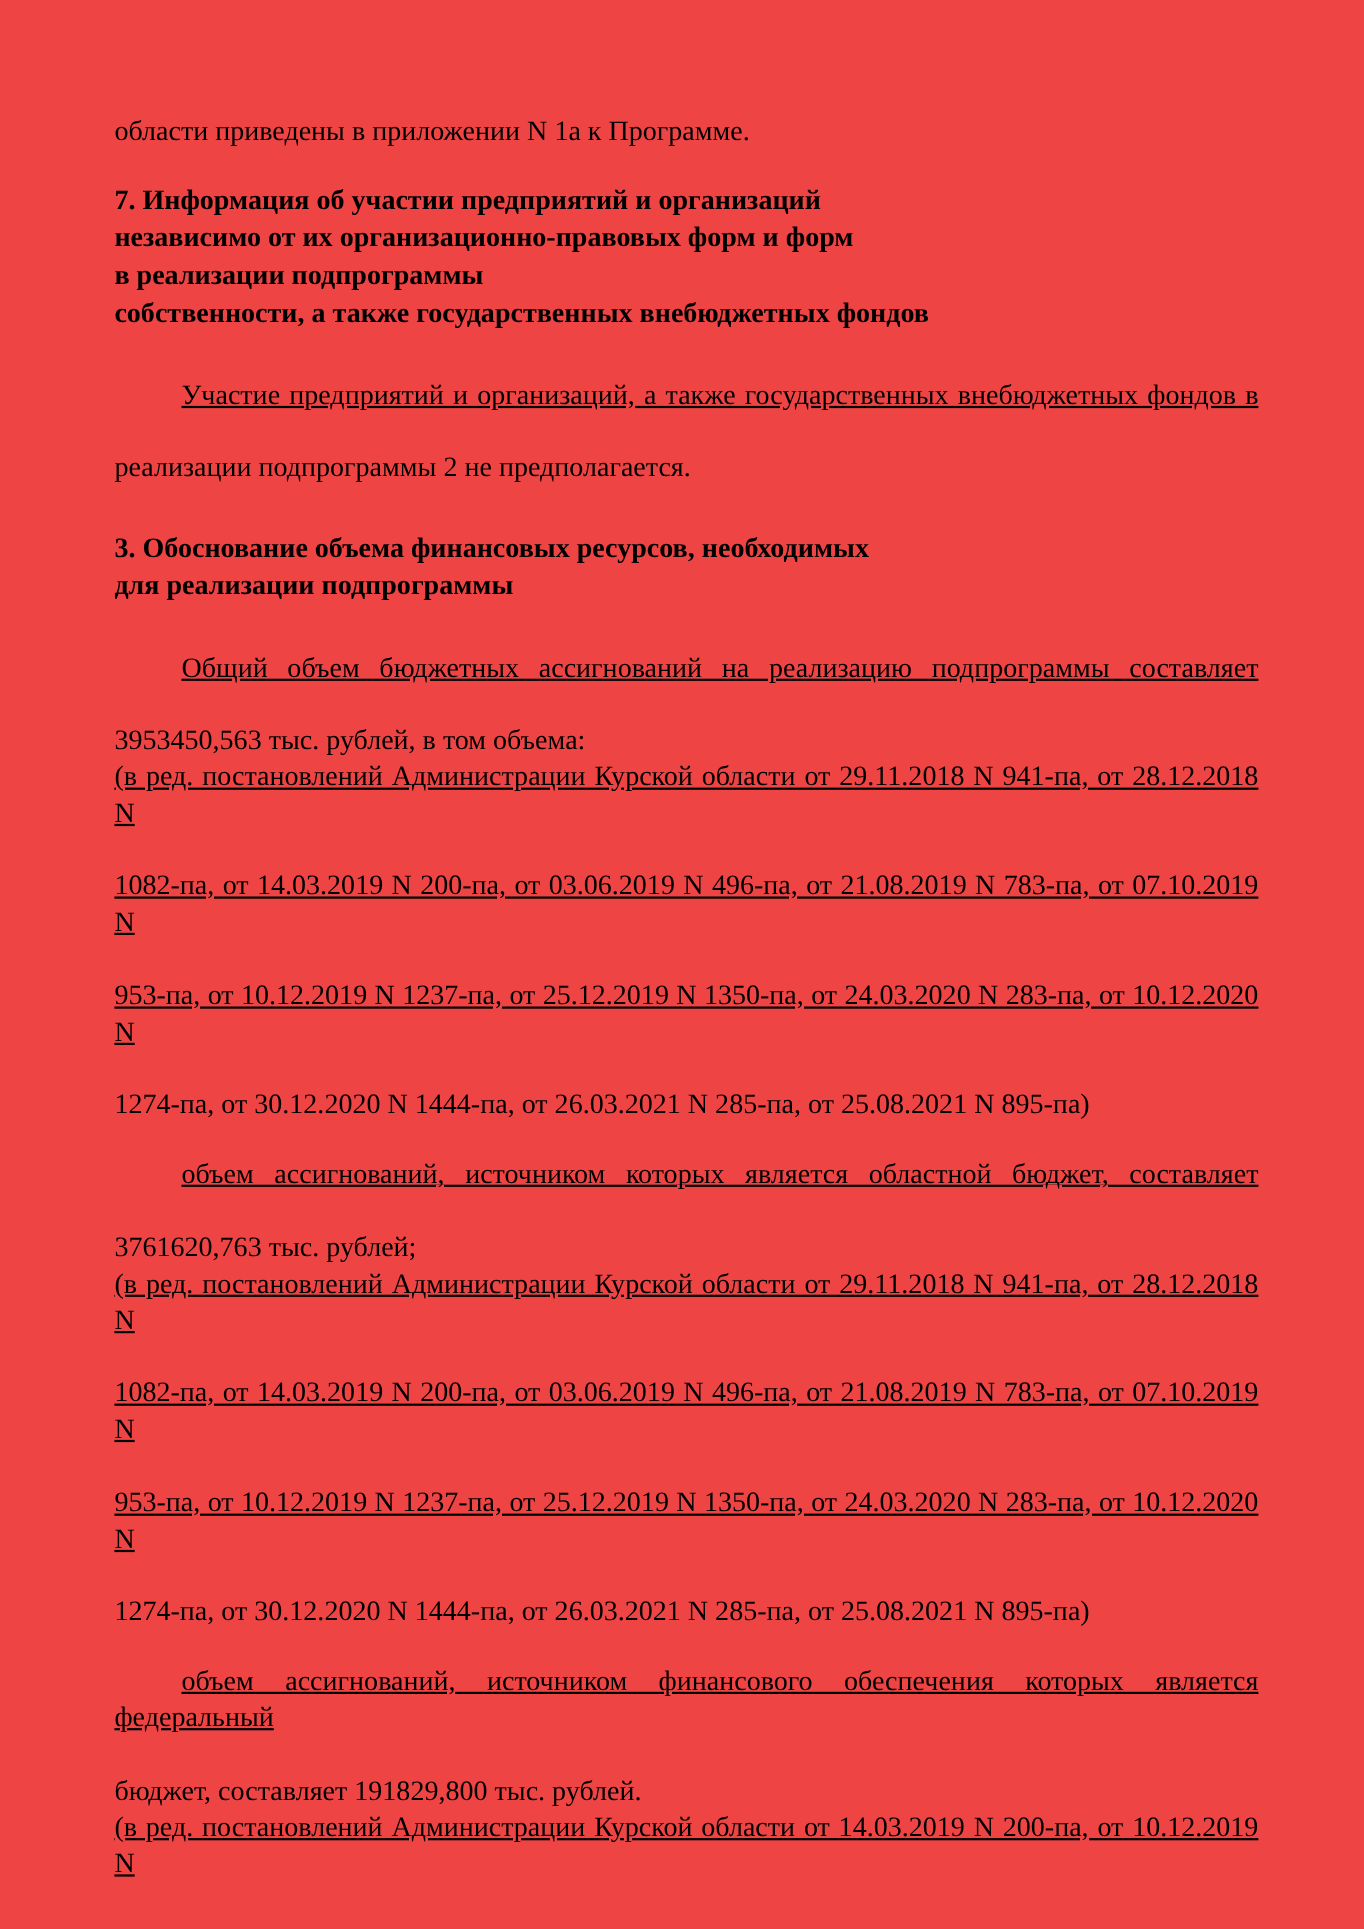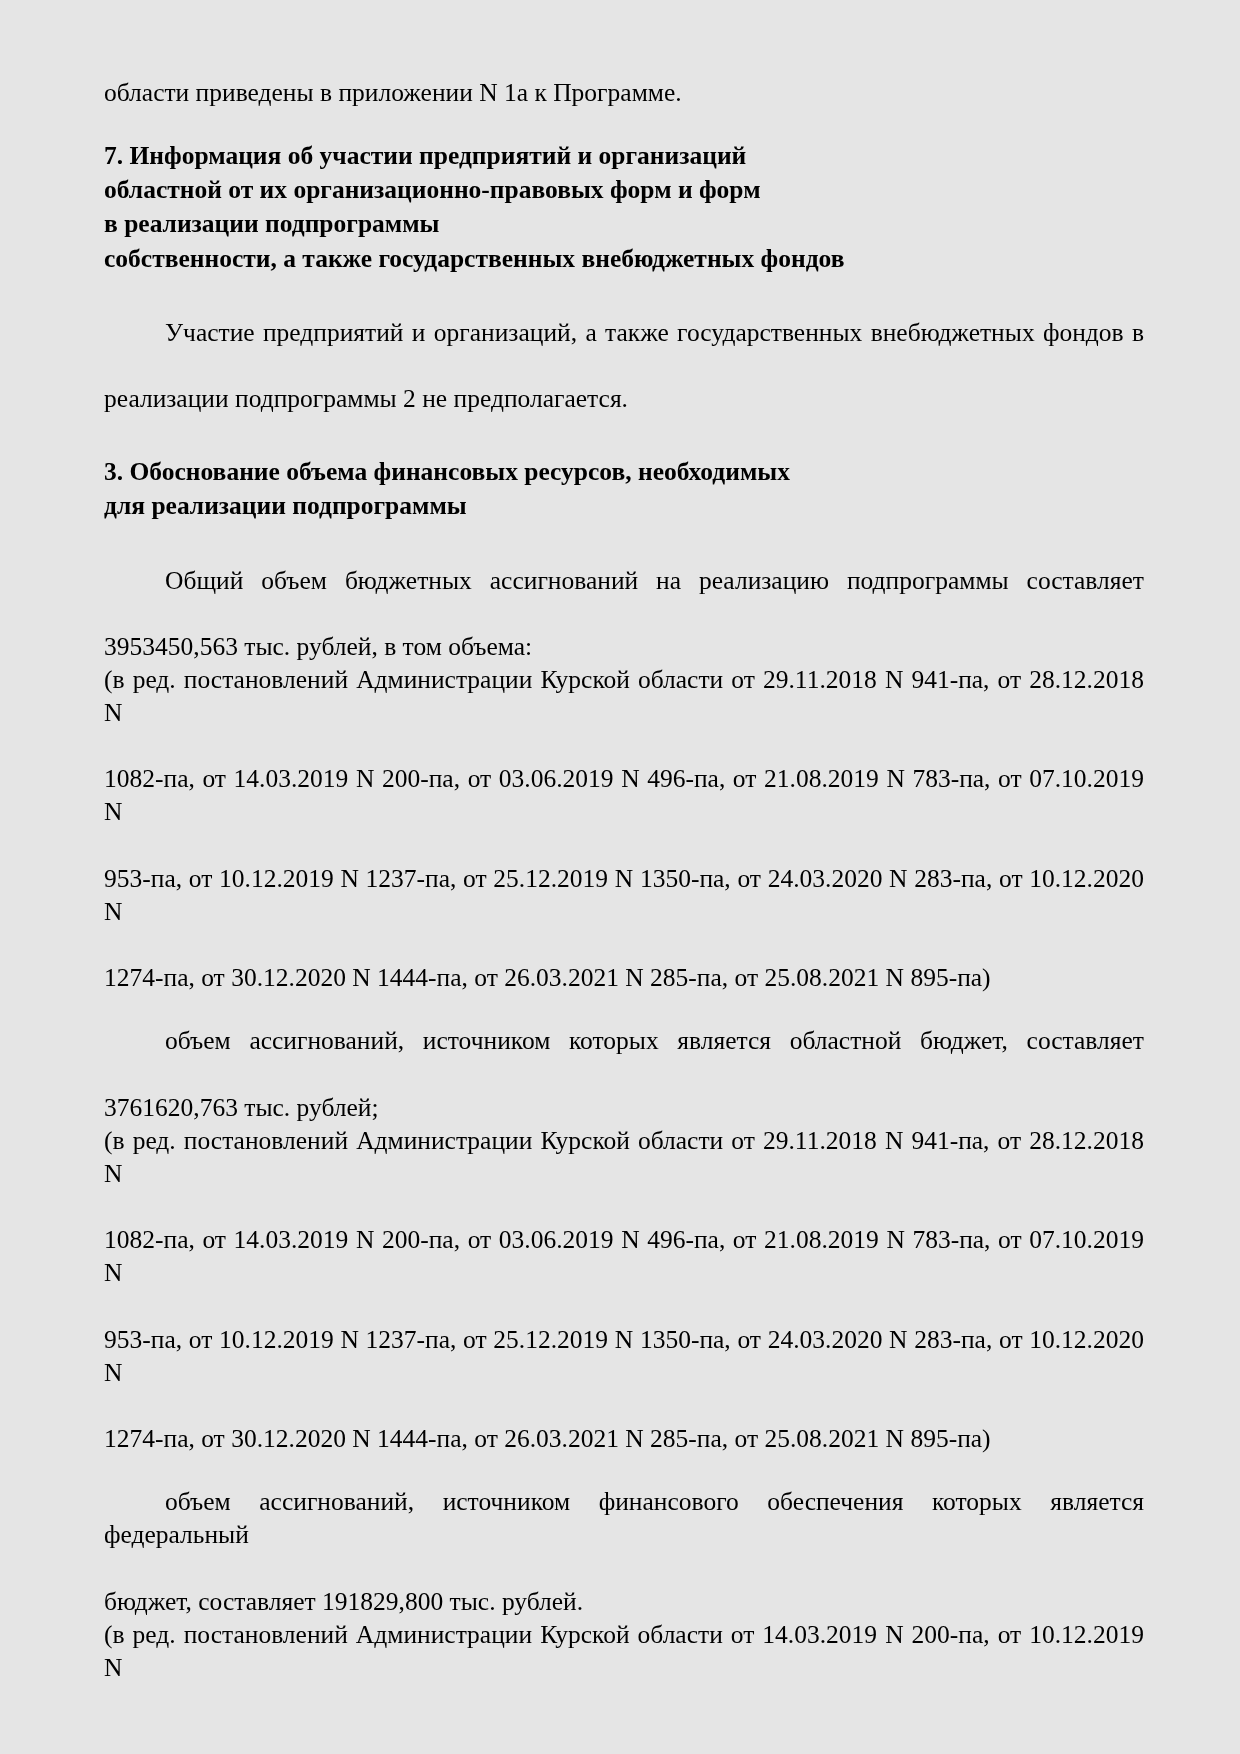--- a/index.html
+++ b/index.html
@@ -9,23 +9,23 @@
   }
   body {
     font-family: "Liberation Serif", "DejaVu Serif", serif;
     color: #000000;
   }
   .page {
     position: relative;
     width: 1240px;
     height: 1754px;
     margin: 0 auto;
-    background: #e5e5e5;
+    background: #ef4444;
     box-sizing: border-box;
-    padding: 76px 96px 90px 104px;
+    padding: 102px 96px 90px 104px;
     overflow: hidden;
   }
   .doc-body {
     font-size: 25.5px;
     line-height: 1.30;
   }
   p {
     margin: 0;
   }
   .para {
@@ -46,39 +46,40 @@
     font-weight: bold;
     line-height: 1.34;
     margin: 0;
   }
   .gap-md { height: 30px; }
   .gap-lg { height: 40px; }
   
   .stretch {
     display: block;
     text-align: justify;
+    text-decoration: underline;
   }
   .stretch:after {
     content: "";
     display: inline-block;
     width: 100%;
   }
 </style>
 </head>
 <body>
 
 <div class="page">
   <div class="doc-body">
 
     <p class="para-flush">области приведены в приложении N 1а к Программе.</p>
 
     <div class="gap-md"></div>
 
     <p class="heading">7. Информация об участии предприятий и организаций</p>
-    <p class="heading">областной от их организационно-правовых форм и форм</p>
+    <p class="heading">независимо от их организационно-правовых форм и форм</p>
     <p class="heading">в реализации подпрограммы</p>
     <p class="heading">собственности, а также государственных внебюджетных фондов</p>
 
     <div class="gap-lg"></div>
 
     <p class="para">
         <span class="stretch">Участие предприятий и организаций, а также государственных внебюджетных фондов в</span>
       </p>
     <p class="para-flush">реализации подпрограммы 2 не предполагается.</p>
 

